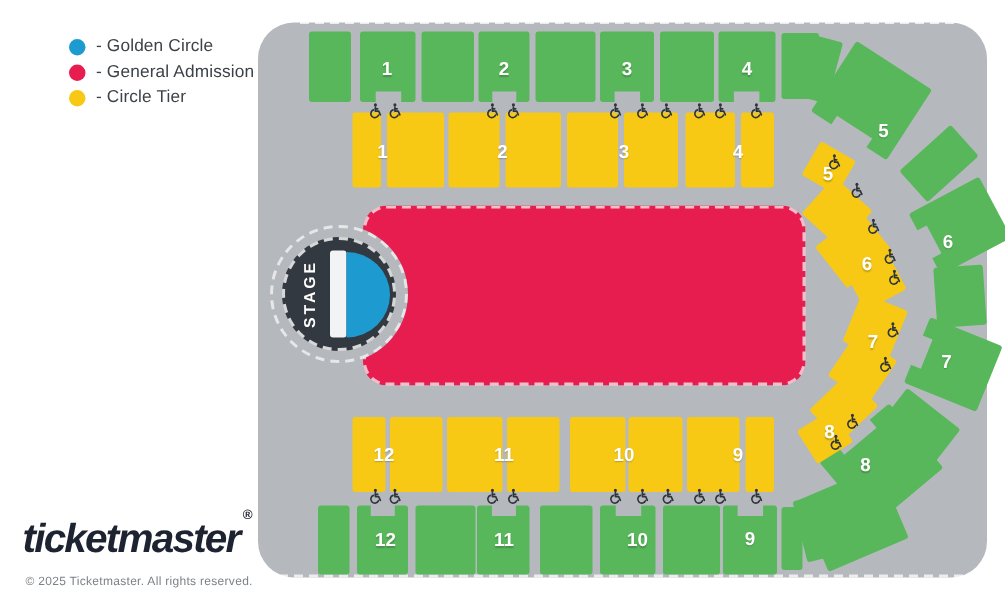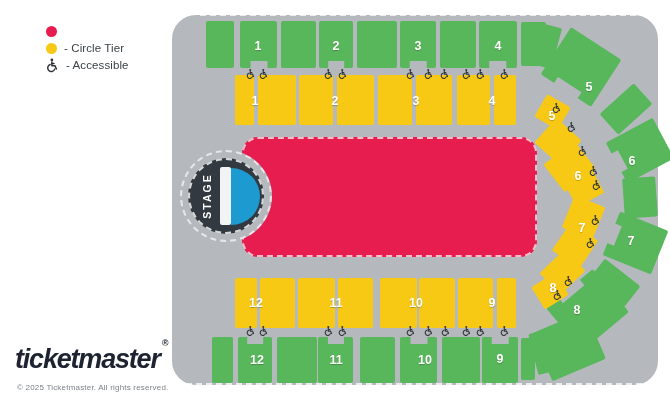--- a/index.html
+++ b/index.html
@@ -58,36 +58,30 @@
   .tm-logo sup{font-size:9px;letter-spacing:0;position:relative;top:-12px;left:2px;}
   .copyright{position:absolute;left:17px;top:383px;z-index:20;font-size:8px;color:#7d8287;letter-spacing:.2px;}
 </style>
 </head>
 <body>
 
 <div id="stage-root">
 
   <div class="legend" id="legend">
       <div class="legend-row">
+        <span class="legend-dot" style="background: rgb(29, 155, 208);"></span>
+        <span class="legend-label">- Golden Circle</span>
+      </div>
+      <div class="legend-row">
         <span class="legend-dot" style="background: rgb(232, 29, 79);"></span>
+        <span class="legend-label">- General Admission</span>
       </div>
       <div class="legend-row">
         <span class="legend-dot" style="background: rgb(247, 201, 21);"></span>
         <span class="legend-label">- Circle Tier</span>
-      </div>
-      <div class="legend-row">
-        <span class="legend-ico"><svg width="15" height="15" viewBox="0 0 24 24">
-            <circle cx="12.6" cy="3.1" r="2.2" fill="#2e343a"></circle>
-            <g fill="none" stroke="#2e343a" stroke-width="2.4" stroke-linecap="round" stroke-linejoin="round">
-              <path d="M12.6 6.2v6h4.8l2.4 5.4"></path>
-              <path d="M12.6 8.8h3.4"></path>
-              <path d="M9.8 10.4a5.8 5.8 0 1 0 7.4 7.4"></path>
-            </g>
-          </svg></span>
-        <span class="legend-label">- Accessible</span>
       </div>
     </div>
 
   <div class="map-bg"></div>
   <div class="edge-dash top"></div>
   <div class="edge-dash bottom"></div>
 
   <div id="map-layer">
     <div class="ga-area" style="background: rgb(232, 29, 79);"></div>
     <div class="stage-ring"></div>

